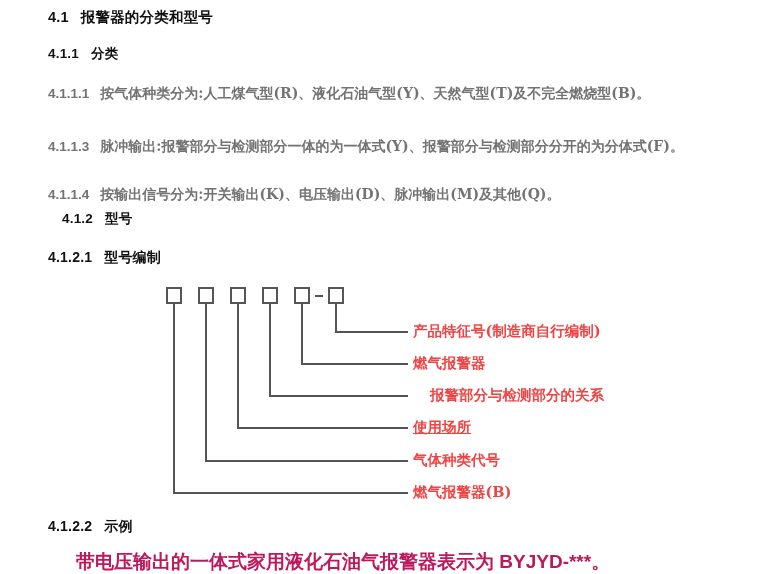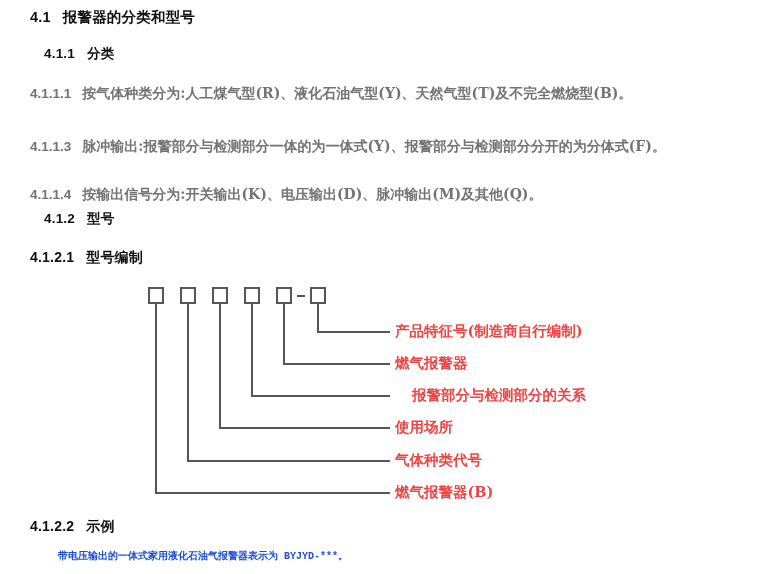--- a/index.html
+++ b/index.html
@@ -14,20 +14,21 @@
     overflow: hidden;
     font-family: "DejaVu Sans", "Liberation Sans", sans-serif;
     color: #111111;
     -webkit-font-smoothing: antialiased;
   }
 
   .page {
     position: absolute;
     inset: 0;
     padding: 0;
+    margin-left: 18px;
   }
 
   
   .heading {
     position: absolute;
     font-weight: bold;
     white-space: nowrap;
     letter-spacing: 0.2px;
   }
   .h-num {
@@ -82,37 +83,37 @@
     font-family: "DejaVu Serif", "Liberation Serif", serif;
     font-weight: bold;
     font-size: 14.5px;
     color: #ef4444;
     white-space: nowrap;
     line-height: 1;
   }
 
   .example-line {
     position: absolute;
-    font-family: Liberation Mono, monospace;
+    font-family: Liberation Sans, sans-serif;
     font-weight: bold;
-    font-size: 10px;
-    color: #1d4ed8;
+    font-size: 19px;
+    color: #be185d;
     white-space: nowrap;
   }
 </style>
 </head>
 <body>
 
 <div class="page">
 
   <div class="heading lvl1" style="left:30px; top:8px;">
     <span class="h-num">4.1</span><span class="h-txt">报警器的分类和型号</span>
   </div>
 
-  <div class="heading lvl2" style="left:44px; top:45px;">
+  <div class="heading lvl2" style="left:30px; top:45px;">
     <span class="h-num">4.1.1</span><span class="h-txt">分类</span>
   </div>
 
   <div class="para para-wide" style="left:30px; top:77px;">
     <span class="pnum">4.1.1.1</span><span class="ptxt">按气体种类分为:人工煤气型(R)、液化石油气型(Y)、天然气型(T)及不完全燃烧型(B)。</span>
   </div>
 
 
   <div class="para para-wide" style="left:30px; top:130px; width:726px;">
     <span class="pnum">4.1.1.3</span><span class="ptxt">脉冲输出:报警部分与检测部分一体的为一体式(Y)、报警部分与检测部分分开的为分体式(F)。</span>
@@ -156,21 +157,21 @@
 
       <g stroke="#555555" stroke-width="1.4" shape-rendering="crispEdges">
         <line x1="297" y1="296" x2="305" y2="296"></line>
       </g>
     </svg>
   </div>
 
   <div class="dlabel" style="left:395px; top:324px;">产品特征号(制造商自行编制)</div>
   <div class="dlabel" style="left:395px; top:356px;">燃气报警器</div>
   <div class="dlabel" style="left:412px; top:388px;">报警部分与检测部分的关系</div>
-  <div class="dlabel" style="left:395px; top:420px;">使用场所</div>
+  <div class="dlabel" style="left:395px; top:420px;text-decoration:underline;">使用场所</div>
   <div class="dlabel" style="left:395px; top:453px;">气体种类代号</div>
   <div class="dlabel" style="left:395px; top:485px;">燃气报警器(B)</div>
 
   <div class="heading lvl3" style="left:30px; top:518px;">
     <span class="h-num">4.1.2.2</span><span class="h-txt">示例</span>
   </div>
 
   <div class="example-line" style="left:58px; top:549px;">带电压输出的一体式家用液化石油气报警器表示为 BYJYD-***。</div>
 
 </div>

